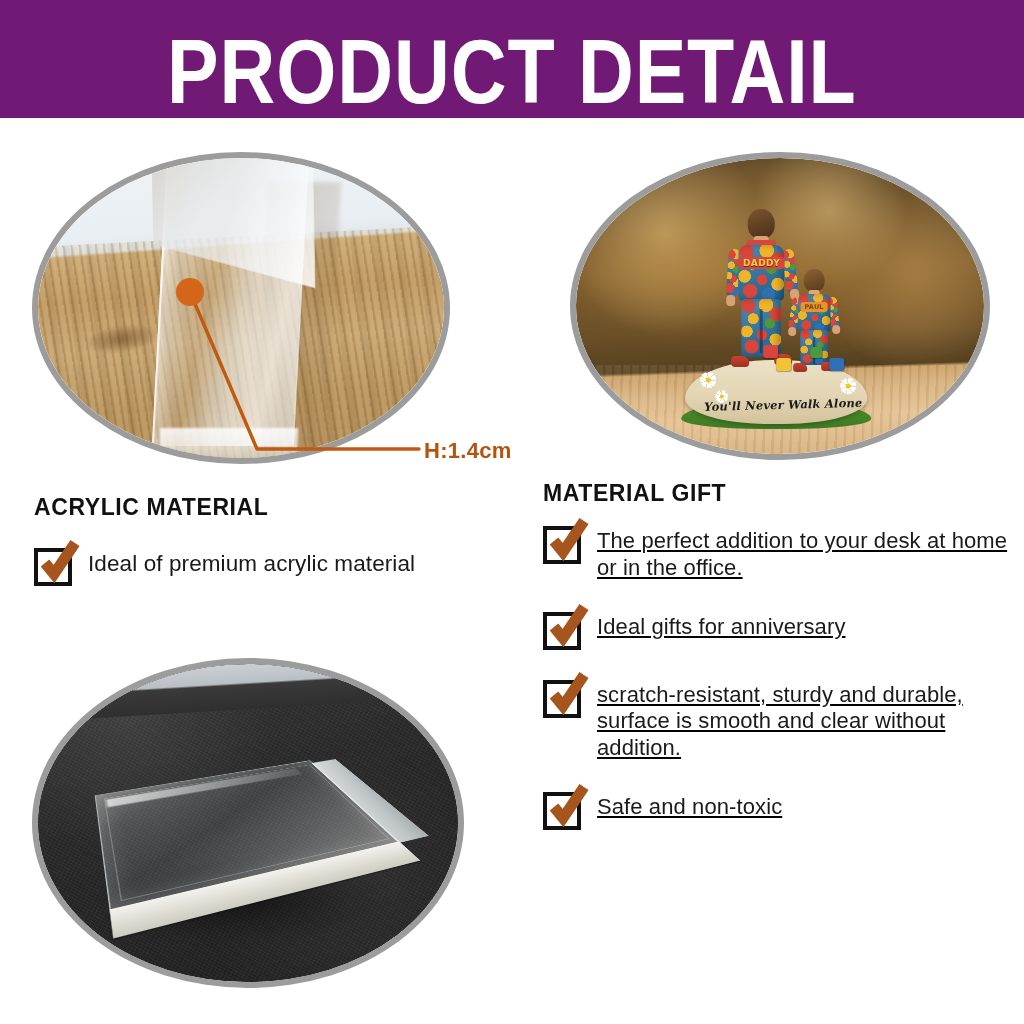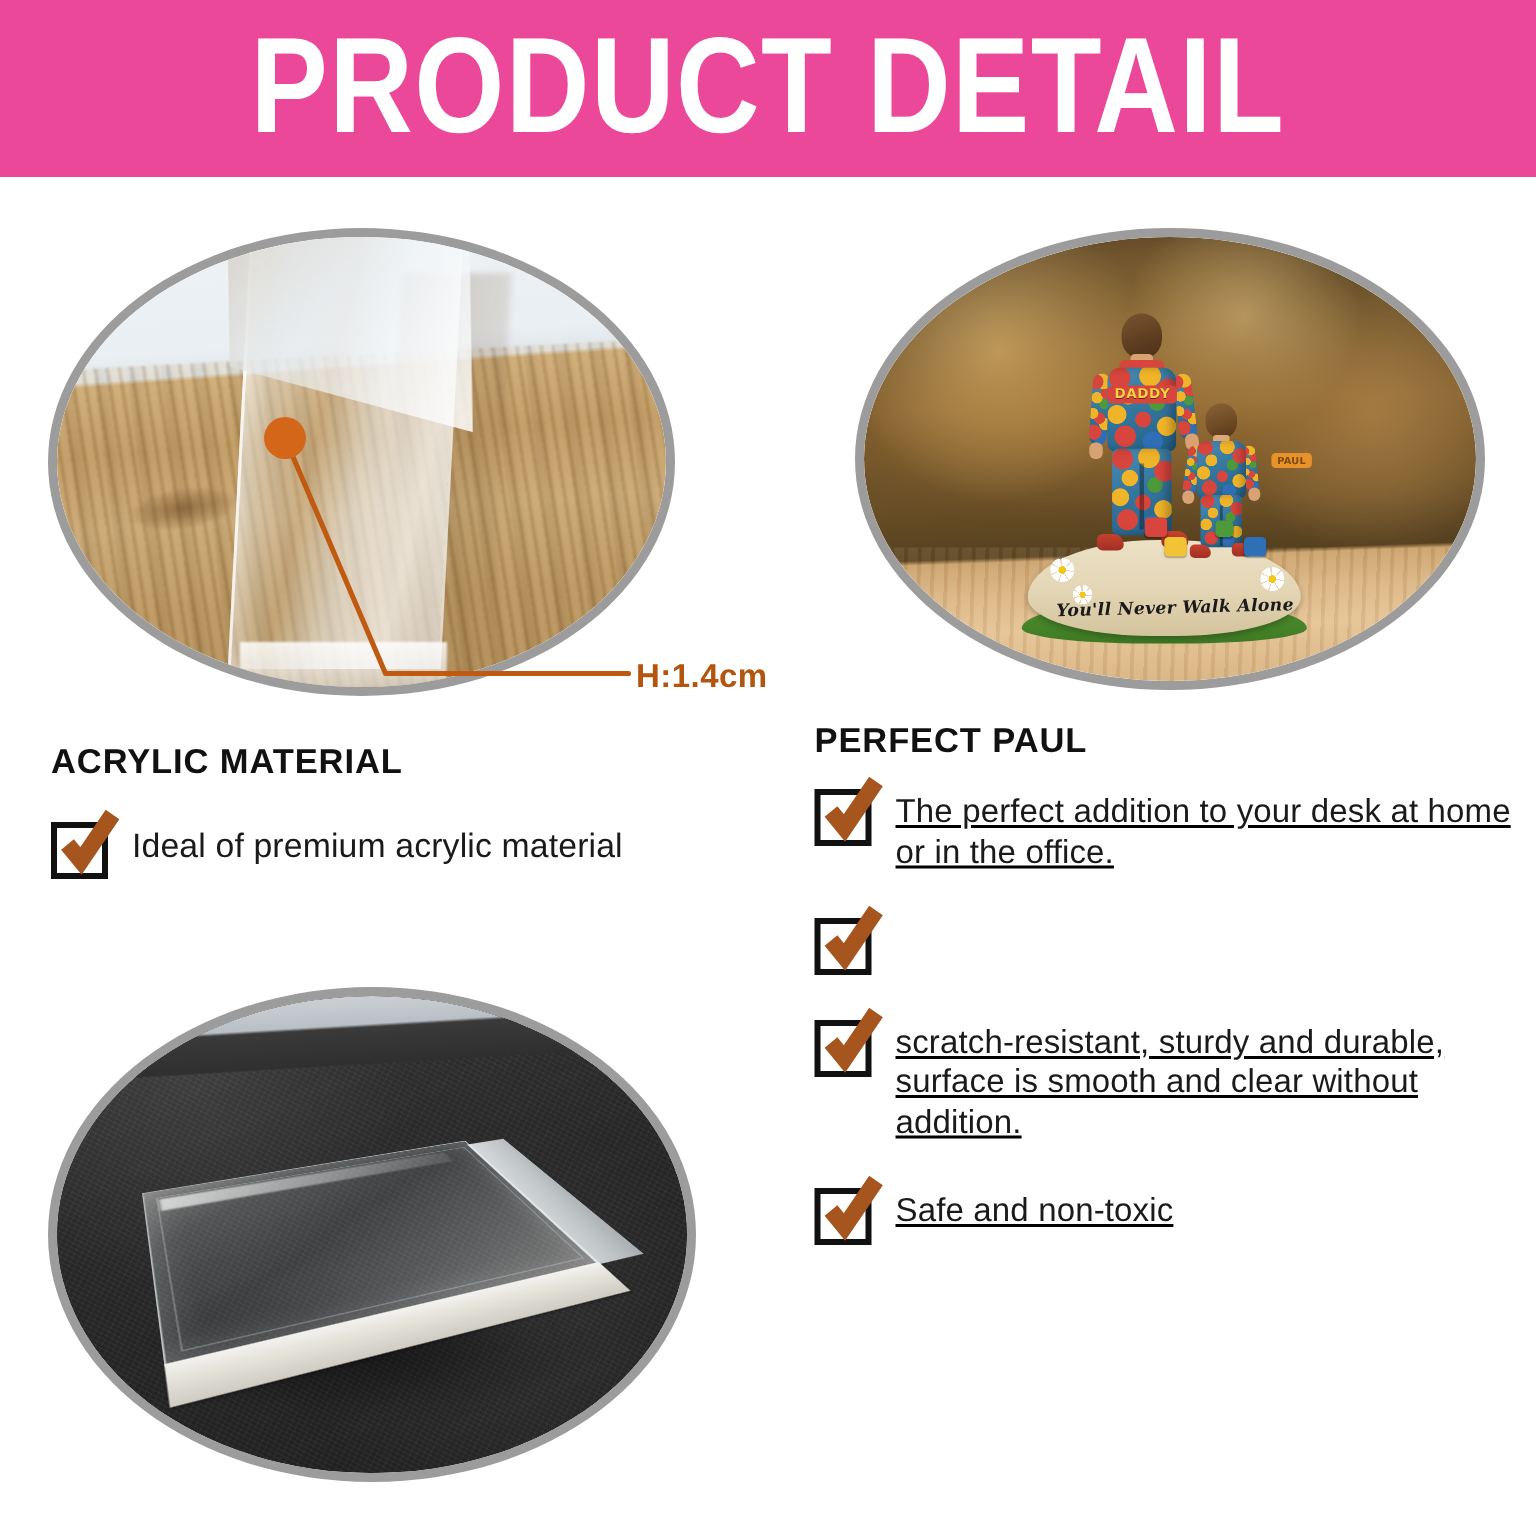--- a/index.html
+++ b/index.html
@@ -15,23 +15,23 @@
     font-family: "Liberation Sans", sans-serif;
     -webkit-font-smoothing: antialiased;
   }
 
   
   .banner {
     position: absolute;
     left: 0; top: 0;
     width: 1024px;
     height: 118px;
-    background: #ec4899;
+    background: #701a75;
     display: flex;
-    align-items: center;
+    align-items: flex-end;
     justify-content: center;
   }
   .banner-title {
     color: #ffffff;
     font-family: "Liberation Sans Narrow", "Liberation Sans", sans-serif;
     font-size: 84px;
     font-weight: bold;
     letter-spacing: 1px;
     line-height: 1;
     transform: scaleX(0.92) scaleY(1.08);
@@ -301,21 +301,21 @@
   .kid-arm-r {
     position: absolute; right: -3px; top: 28px; width: 9px; height: 31px;
     border-radius: 5px; transform: rotate(-6deg);
   }
   #kid-hand-l { left: -5px; top: 58px; width: 8px; height: 9px; }
   #kid-hand-r { right: -5px; top: 56px; width: 8px; height: 9px; }
   #kid-shoe-l { left: 0px; top: 94px; width: 14px; height: 9px; }
   #kid-shoe-r { right: 0px; top: 93px; width: 14px; height: 9px; }
   #kid-name {
     top: 33px; font-size: 6.5px; letter-spacing: 0.2px;
-    background: #e8922a; color: #7a4a10; text-shadow: none; margin-left: 47px;
+    background: #e8922a; color: #7a4a10; text-shadow: none;
   }
 
   
   #oval-block { left: 32px; top: 658px; width: 432px; height: 330px; }
   .slate-bg {
     position: absolute; inset: 0;
     background: #2e2e2e;
     background-image:
       radial-gradient(circle at 22% 18%, rgba(255,255,255,0.07), rgba(0,0,0,0) 34%),
       radial-gradient(circle at 74% 72%, rgba(255,255,255,0.05), rgba(0,0,0,0) 38%),
@@ -533,36 +533,37 @@
   <div class="feature-item">
     <div class="checkbox">
       <svg viewBox="0 0 48 48">
         <path d="M10 24 L19 35 L40 4" fill="none" stroke="#a5551d" stroke-width="11" stroke-linecap="butt" stroke-linejoin="miter"></path>
       </svg>
     </div>
     <div class="feature-text">Ideal of premium acrylic material</div>
   </div>
 </div>
 
-<div class="section-title" id="title-gift">PERFECT PAUL</div>
+<div class="section-title" id="title-gift">MATERIAL GIFT</div>
 <div class="feature-list" id="list-gift">
   <div class="feature-item">
     <div class="checkbox">
       <svg viewBox="0 0 48 48">
         <path d="M10 24 L19 35 L40 4" fill="none" stroke="#a5551d" stroke-width="11" stroke-linecap="butt" stroke-linejoin="miter"></path>
       </svg>
     </div>
     <div class="feature-text">The perfect addition to your desk at home or in the office.</div>
   </div>
   <div class="feature-item">
     <div class="checkbox">
       <svg viewBox="0 0 48 48">
         <path d="M10 24 L19 35 L40 4" fill="none" stroke="#a5551d" stroke-width="11" stroke-linecap="butt" stroke-linejoin="miter"></path>
       </svg>
     </div>
+    <div class="feature-text">Ideal gifts for anniversary</div>
   </div>
   <div class="feature-item">
     <div class="checkbox">
       <svg viewBox="0 0 48 48">
         <path d="M10 24 L19 35 L40 4" fill="none" stroke="#a5551d" stroke-width="11" stroke-linecap="butt" stroke-linejoin="miter"></path>
       </svg>
     </div>
     <div class="feature-text">scratch-resistant, sturdy and durable, surface is smooth and clear without addition.</div>
   </div>
   <div class="feature-item">

